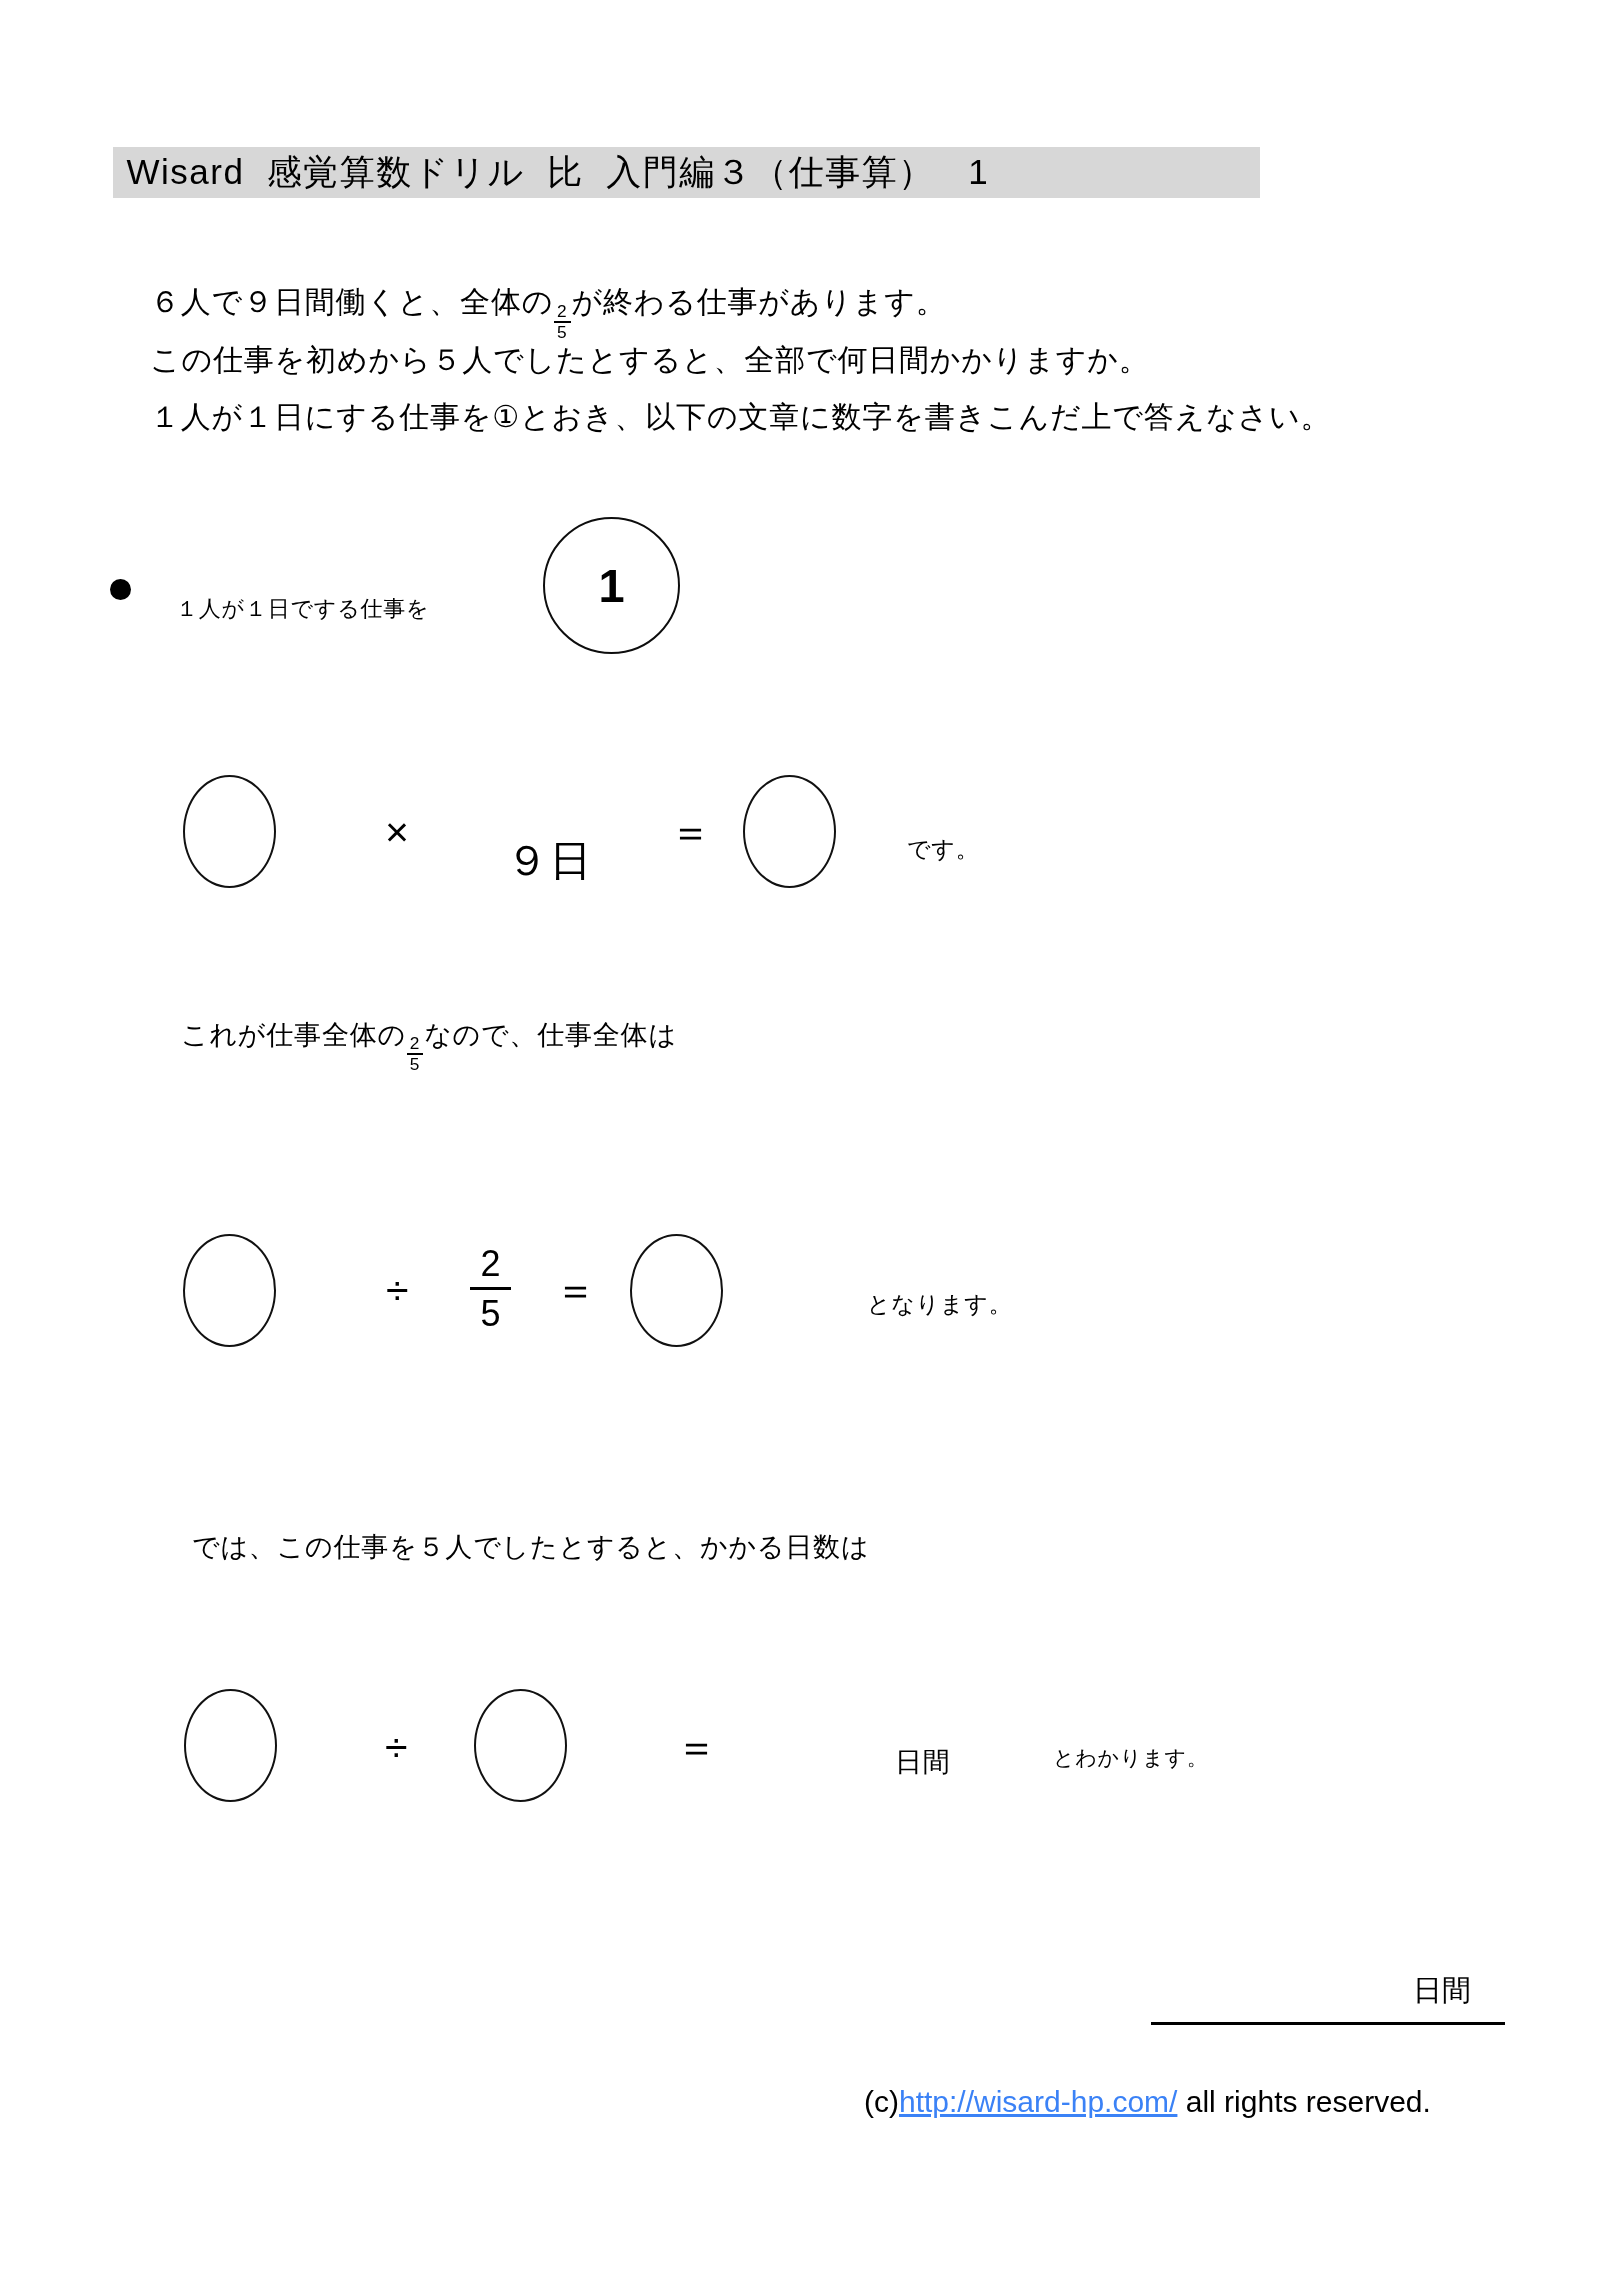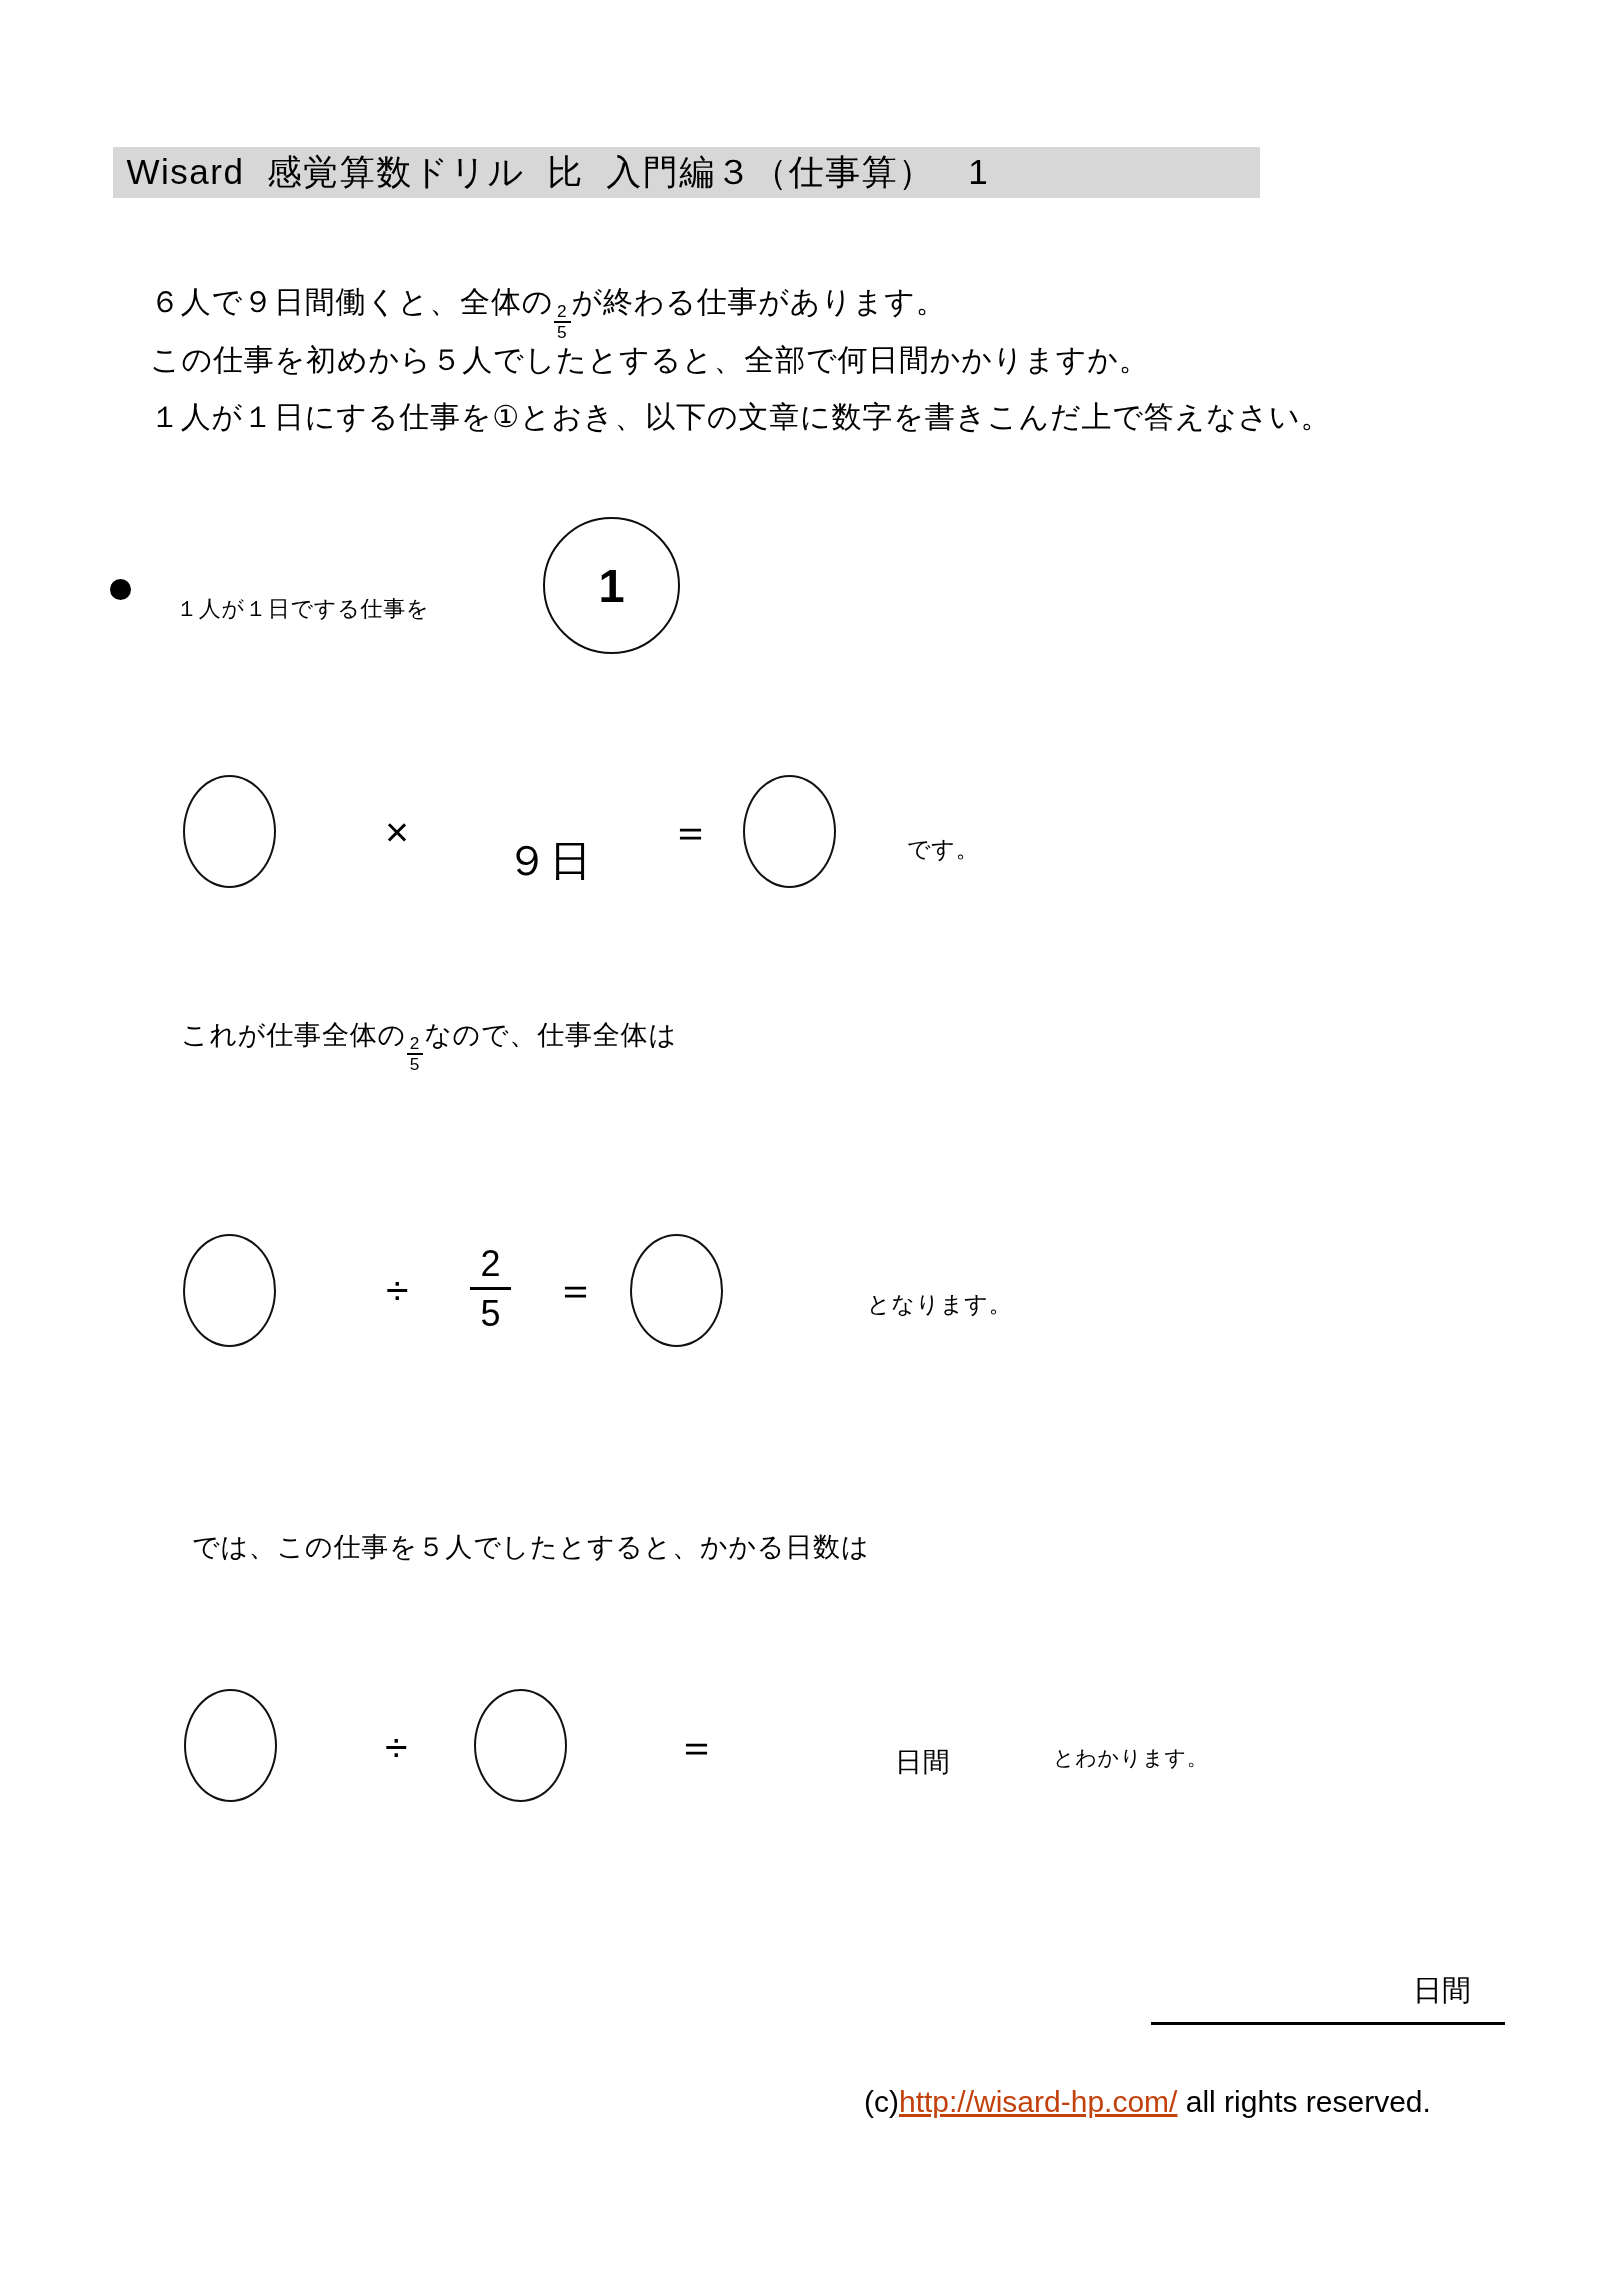--- a/index.html
+++ b/index.html
@@ -198,21 +198,21 @@
   
   .footer {
     position: absolute;
     left: 864px;
     top: 2085px;
     font-size: 30px;
     white-space: pre;
     letter-spacing: 0px;
   }
   .footer .link {
-    color: #c2410c;
+    color: #3b82f6;
     text-decoration: underline;
   }
 </style>
 </head>
 <body>
 
 <div id="page">
 
   <div class="header-band"></div>
   <div class="header-title">Wisard  感覚算数ドリル  比  入門編３（仕事算）   1</div>

